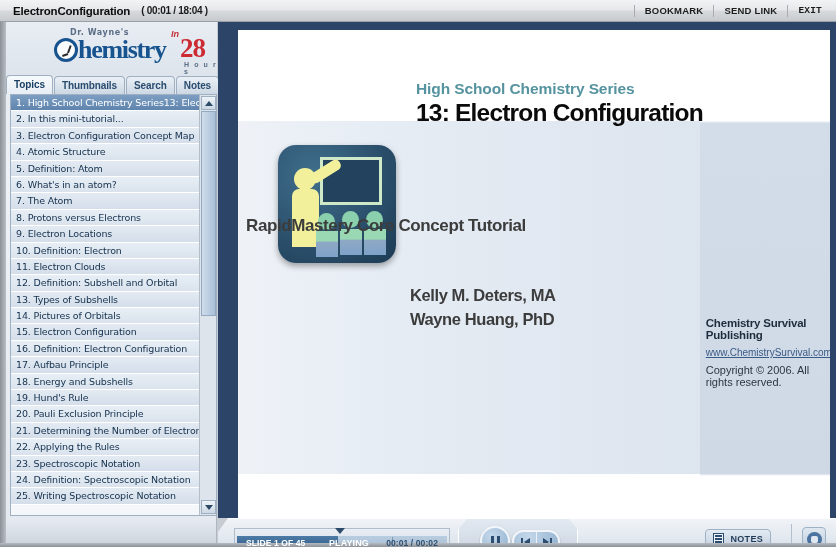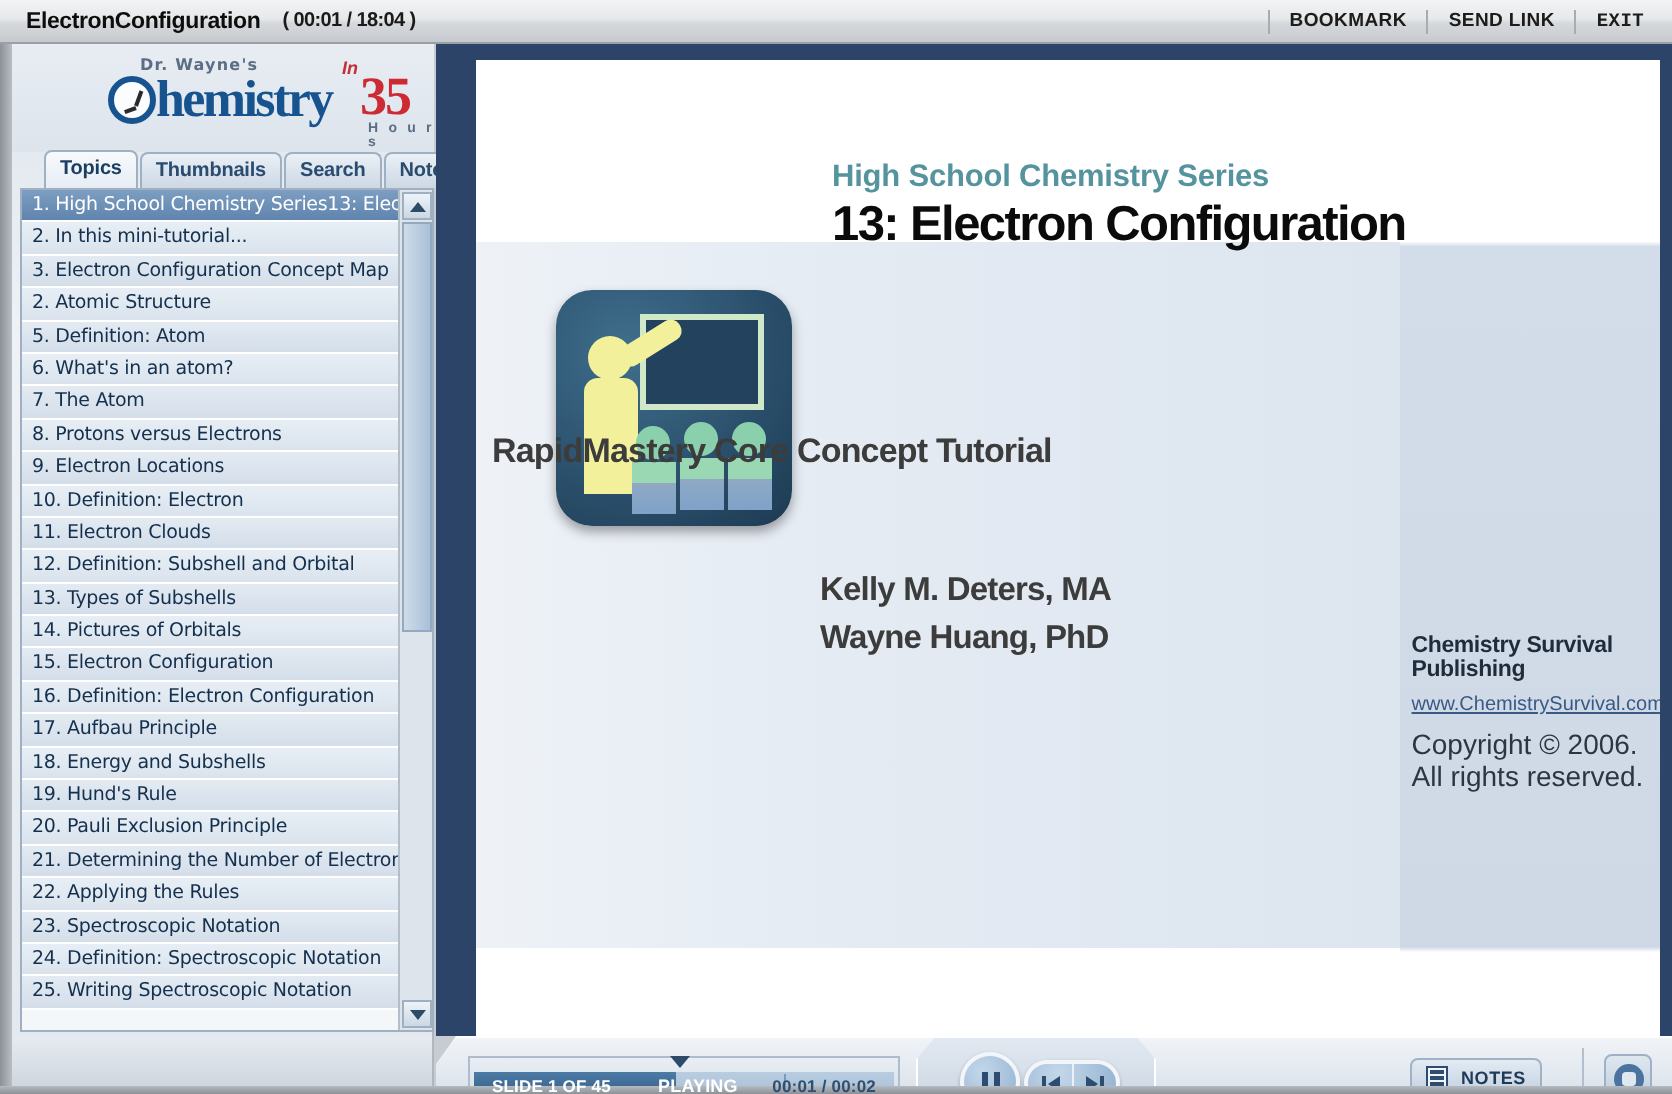--- a/index.html
+++ b/index.html
@@ -94,21 +94,21 @@
     font-size:27px; font-weight:bold; color:#cc2b33; letter-spacing:-1px;
     font-family:"Liberation Serif", serif;
   }
   .logo .hours{
     position:absolute; left:138px; top:34px;
     font-size:7px; font-weight:bold; color:#5c6e86; letter-spacing:1.6px;
   }
 
   
   .tabs{
-    position:absolute; left:16px; top:53px; width:233px; height:19px;
+    position:absolute; left:0; top:53px; width:233px; height:19px;
     display:flex; align-items:flex-end;
   }
   .tab{
     height:18px; line-height:17px; padding:0 7px;
     font-size:10px; color:#2a4c6e; font-weight:bold;
     background:linear-gradient(to bottom,#eaf0f6,#ccd8e4);
     border:1px solid #9fb0c2; border-bottom:none;
     border-radius:4px 4px 0 0; margin-right:1px; cursor:pointer;
     letter-spacing:-.1px;
   }
@@ -235,21 +235,21 @@
     position:absolute; left:172px; top:253px;
     font-size:16.5px; font-weight:bold; color:#3c3c3c; line-height:24px;
     letter-spacing:-.4px;
   }
   .pub{
     position:absolute; right:4px; top:287px; width:22%;
     padding-left:10px;
   }
   .pub-name{ font-size:11.5px; font-weight:bold; color:#1e2c3c; letter-spacing:-.2px; }
   .pub-url{ font-size:10px; color:#3a5a86; text-decoration:underline; margin-top:6px; display:block; cursor:pointer;}
-  .pub-cr{ font-size:14px; color:#2d3640; margin-top:6px; }
+  .pub-cr{ font-size:11px; color:#2d3640; margin-top:6px; }
   .ctrlshelf{
     position:absolute; left:218px; top:496px; width:618px; height:49px;
   }
   .shelf-bg{
     position:absolute; left:0; top:0; width:100%; height:45px;
     background:linear-gradient(to bottom,#f0f3f7 0%,#e3e9f0 40%,#ccd5e0 100%);
     border-top:1px solid #ffffff;
   }
   .shelf-notch{
     position:absolute; left:0; top:0; width:10px; height:14px;
@@ -367,38 +367,38 @@
   <div class="frame">
 
     <div class="leftpanel">
 
       <div class="logo-area">
         <div class="logo">
           <span class="drw">Dr. Wayne's</span>
           <span class="clock"></span>
           <span class="chem">hemistry</span>
           <span class="in">In</span>
-          <span class="num24">35</span>
+          <span class="num24">28</span>
           <span class="hours">H o u r s</span>
         </div>
       </div>
 
       <div class="tabs" id="tabs">
           <div class="tab active">Topics</div>
           <div class="tab">Thumbnails</div>
           <div class="tab">Search</div>
           <div class="tab">Notes</div>
         </div>
 
       <div class="listwrap">
         <div class="list" id="topiclist">
             <div class="li sel">1. High School Chemistry Series13: Electron</div>
             <div class="li">2. In this mini-tutorial...</div>
             <div class="li">3. Electron Configuration Concept Map</div>
-            <div class="li">2. Atomic Structure</div>
+            <div class="li">4. Atomic Structure</div>
             <div class="li">5. Definition: Atom</div>
             <div class="li">6. What's in an atom?</div>
             <div class="li">7. The Atom</div>
             <div class="li">8. Protons versus Electrons</div>
             <div class="li">9. Electron Locations</div>
             <div class="li">10. Definition: Electron</div>
             <div class="li">11. Electron Clouds</div>
             <div class="li">12. Definition: Subshell and Orbital</div>
             <div class="li">13. Types of Subshells</div>
             <div class="li">14. Pictures of Orbitals</div>

